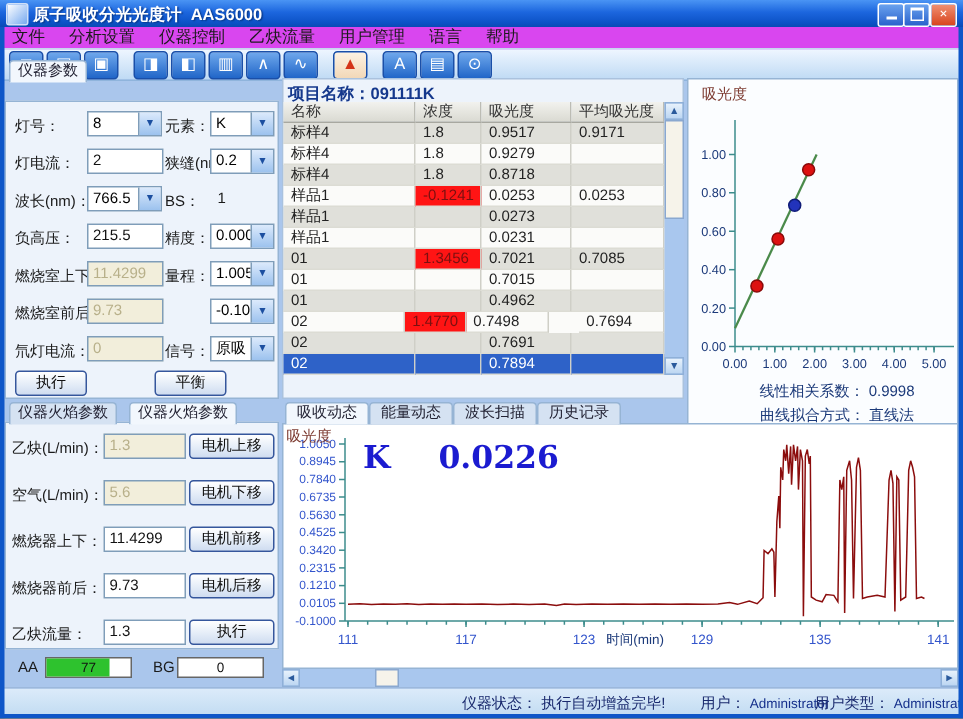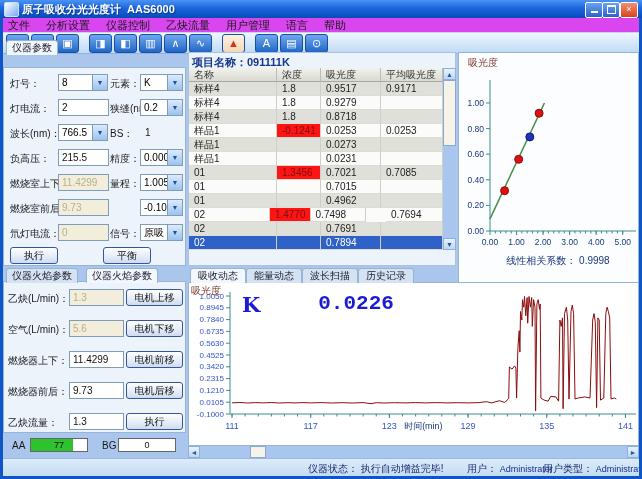--- a/index.html
+++ b/index.html
@@ -60,21 +60,21 @@
   .sb .sb-arrow{position:absolute;background:linear-gradient(180deg,#e8f2fc,#bcd6f2);border:1px solid #8fb0d8;
     color:#2a5a9c;font-size:7px;text-align:center;box-sizing:border-box;}
   .sb .sb-thumb{position:absolute;background:#f6f3ea;border:1px solid #8aa8d0;box-sizing:border-box;}
   
   #cal-title{position:absolute;left:468px;top:56px;font-size:10px;color:#7c3a30;}
   #cal-stats1,#cal-stats2{position:absolute;left:478px;width:160px;text-align:center;font-size:10px;color:#1c3a7a;}
   #cal-stats1{top:254px;}#cal-stats2{top:270px;}
   #dyn-ylabel{position:absolute;left:191px;top:284px;font-size:10px;color:#7c3a30;}
   #readout{position:absolute;left:242px;top:292px;color:#1b1bd0;font-family:"DejaVu Serif",serif;
     font-weight:bold;font-size:21px;display:flex;}
-  #readout .ro-val{margin-left:58px;font-family:Liberation Mono, monospace;}
+  #readout .ro-val{margin-left:32px;}
   
   #aabg{position:absolute;left:0;top:437px;width:186px;height:18px;font-size:10px;}
   .meter-box{position:absolute;top:1px;height:14px;border:1px solid #666;background:#fff;box-sizing:border-box;}
   .meter-fill{position:absolute;left:0;top:0;bottom:0;background:#2ec22e;}
   .meter-text{position:absolute;width:100%;text-align:center;font-size:9px;line-height:12px;color:#111;}
   
   #statusbar{position:absolute;left:0;top:458px;width:642px;height:18px;
     background:linear-gradient(180deg,#dcebfa,#c2dcf2);border-top:1px solid #9cb8dc;font-size:10px;}
   .sb-label{color:#1a2a6e;}
   .sb-value{color:#1d50d0;}
@@ -364,20 +364,24 @@
       <text x="164.71028037383178" y="179" font-size="8.5" text-anchor="middle" fill="#1c3a7a">5.00</text>
       <line x1="32" y1="152.83644859813083" x2="86.41121495327103" y2="36.96261682242991" stroke="#4a8a4a" stroke-width="1.5"></line>
       <circle cx="46.598130841121495" cy="124.66822429906543" r="4" fill="#dd1111" stroke="#8a0a0a"></circle>
       <circle cx="60.66542056074767" cy="93.29906542056074" r="4" fill="#dd1111" stroke="#8a0a0a"></circle>
       <circle cx="81.10280373831776" cy="47.20560747663552" r="4" fill="#dd1111" stroke="#8a0a0a"></circle>
       <circle cx="71.81308411214954" cy="70.892523364486" r="4" fill="#2233bb" stroke="#101c78"></circle>
     </svg>
   <div id="cal-stats1">
     <span>线性相关系数：</span>
     <span>0.9998</span>
+  </div>
+  <div id="cal-stats2">
+    <span>曲线拟合方式：</span>
+    <span>直线法</span>
   </div>
 
   <div id="dyn-tabs"></div>
   <div class="panel" style="left:188px;top:282px;width:451px;height:164px;background:#ffffff;"></div>
   <svg id="dyn-svg" style="position:absolute;left:188px;top:282px;" width="451" height="164">
       <line x1="42" y1="10" x2="42" y2="132" stroke="#3d8c8c"></line>
       <line x1="42" y1="132" x2="448" y2="132" stroke="#3d8c8c"></line>
       <line x1="38" y1="14" x2="42" y2="14" stroke="#3d8c8c"></line>
       <text x="36" y="16.5" font-size="8" text-anchor="end" fill="#3355cc">1.0050</text>
       <line x1="38" y1="25.799999999999994" x2="42" y2="25.799999999999994" stroke="#3d8c8c"></line>

